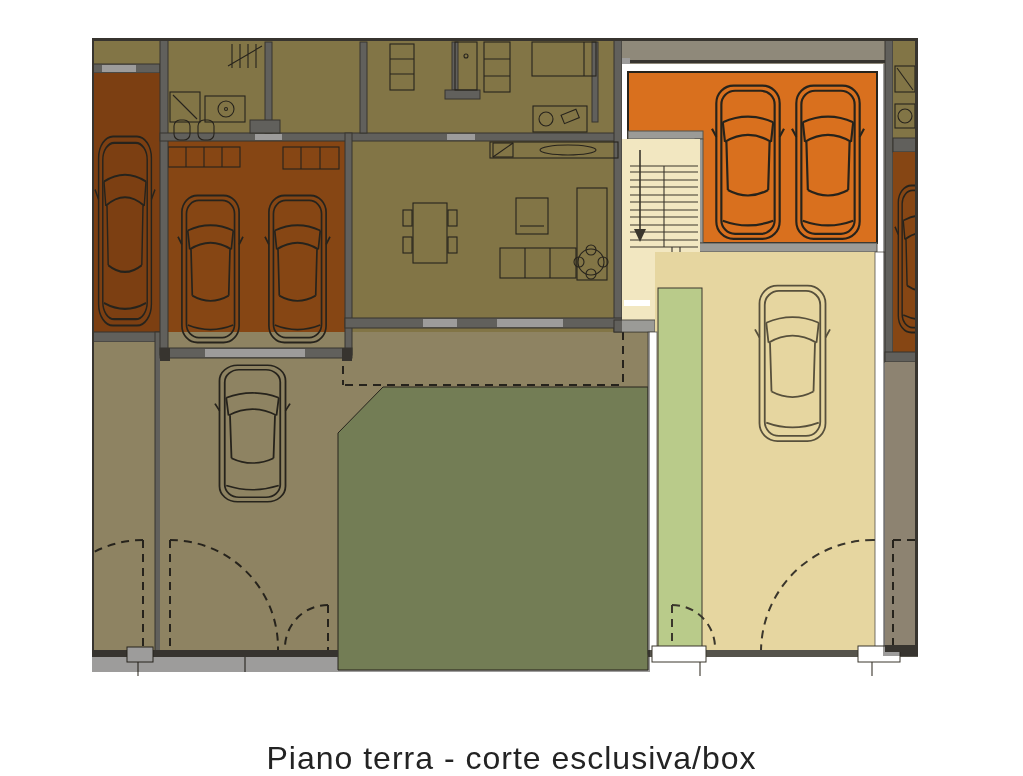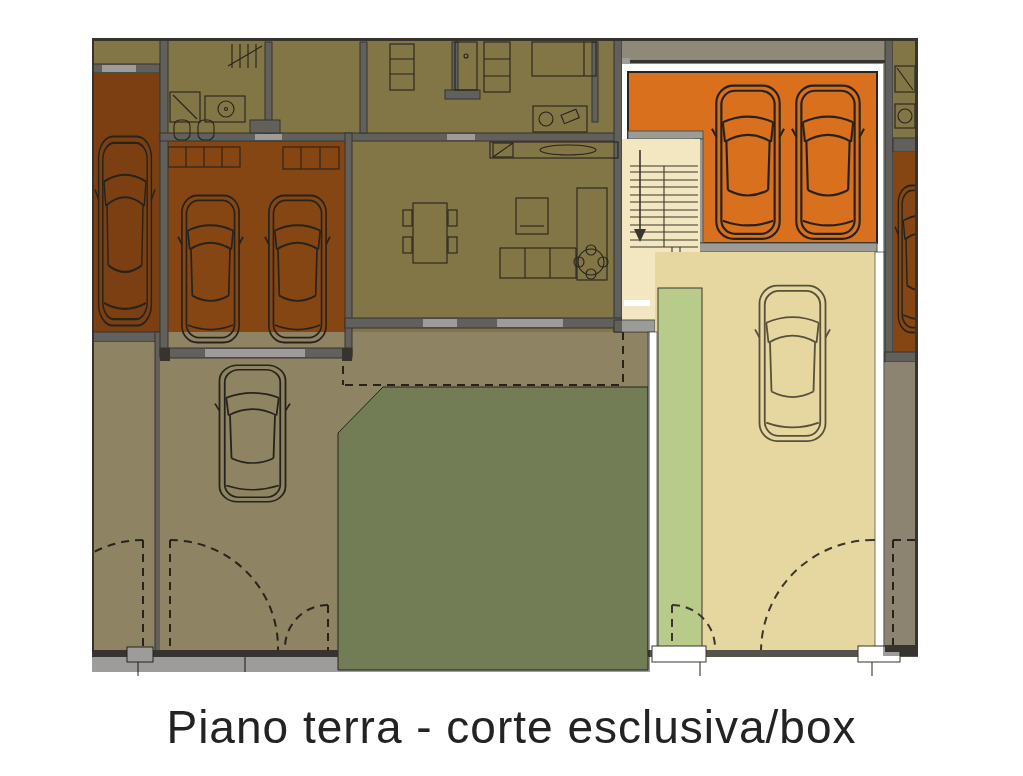--- a/index.html
+++ b/index.html
@@ -1,20 +1,20 @@
 <!DOCTYPE html>
 <html style="--c-page-bg: #ffffff; --c-line: #3a362c; --c-line-strong: #27231b; --c-wall: #9b9b97; --c-wall-dark: #55534b; --c-interior: #d2be72; --c-garage-orange: #d9701e; --c-garage-left: #c8651c; --c-courtyard: #e6d6a0; --c-stair: #f2e7c1; --c-garden: #b9cb8a; --c-band: #e8e0c8; --c-neighbor-court: #e4d6ba; --c-white: #ffffff; --c-car-light: #57503c; --c-dim: rgba(10,8,4,0.40); --c-caption-text: #232323;"><head>
 <meta charset="utf-8">
 <style>
   html,body{margin:0;padding:0;background:#fff;}
   .page{position:relative;width:1023px;height:776px;background:var(--c-page-bg,#fff);
         font-family:"Liberation Sans",sans-serif;overflow:hidden;}
   .plan-svg{position:absolute;left:0;top:0;}
-  .caption{position:absolute;left:0;top:700px;width:100%;text-align:center;
-           font-size:46px;letter-spacing:1px;color:var(--c-caption-text,#222);
+  .caption{position:absolute;left:0;top:740px;width:100%;text-align:center;
+           font-size:32px;letter-spacing:1px;color:var(--c-caption-text,#222);
            font-family:"Liberation Sans",sans-serif;font-weight:400;}
   
   .f-int{fill:var(--c-interior)}
   .f-box{fill:var(--c-garage-orange)}
   .f-box2{fill:var(--c-garage-left)}
   .f-court{fill:var(--c-courtyard)}
   .f-stair{fill:var(--c-stair)}
   .f-garden{fill:var(--c-garden)}
   .f-wall{fill:var(--c-wall);stroke:var(--c-wall-dark);stroke-width:1}
   .f-walldark{fill:var(--c-wall-dark)}

